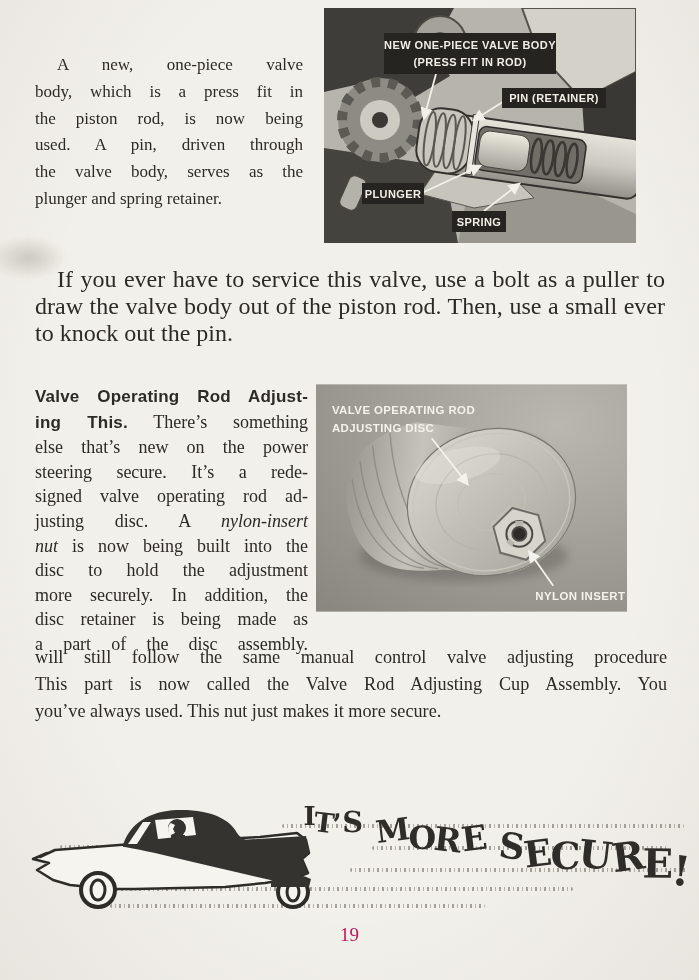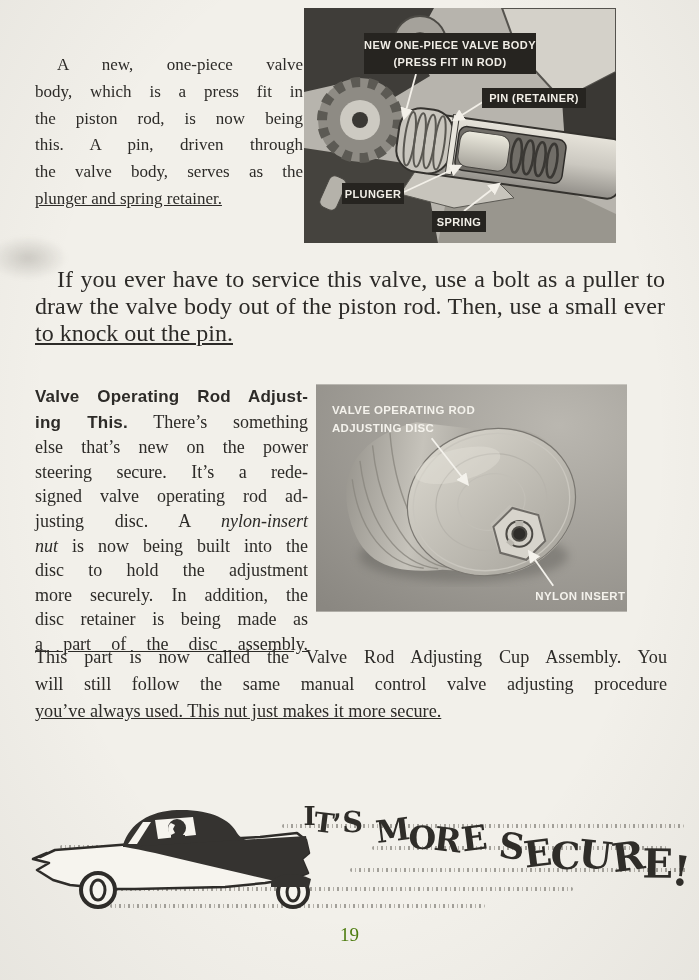--- a/index.html
+++ b/index.html
@@ -11,29 +11,29 @@
        background:radial-gradient(ellipse at center, rgba(120,116,108,.30), rgba(120,116,108,0) 70%);
        filter:blur(2px);}
 
   
   .para{position:absolute;}
   .p-intro{left:35px;top:52px;width:268px;font-size:17px;line-height:26.8px;}
   .p-service{left:35px;top:266px;width:630px;font-size:24px;line-height:27px;}
   .p-disc{left:35px;top:384px;width:273px;font-size:18px;line-height:24.6px;}
   .p-close{left:35px;top:644px;width:632px;font-size:18.2px;line-height:27px;}
   .tline{display:block;text-align:justify;text-align-last:justify;}
-  .tline.last{text-align-last:left;text-decoration:underline;}
+  .tline.last{text-align-last:left;}
   .justify-all .tline.last{text-align-last:justify;}
   .indent-first .tline:first-child{text-indent:22px;}
   .seg-b{font-family:"Liberation Sans",sans-serif;font-weight:700;font-size:17px;letter-spacing:.2px;}
   .seg-i{font-style:italic;}
 
   
   .fig{position:absolute;}
-  .fig-valve{left:304px;top:8px;width:312px;height:235px;}
+  .fig-valve{left:324px;top:8px;width:312px;height:235px;}
   .fig-disc{left:316px;top:384px;width:311px;height:228px;}
   .fig svg{display:block;width:100%;height:100%;}
   .figlabel{font-family:"Liberation Sans",sans-serif;font-weight:700;font-size:11px;
             fill:#f1eee7;letter-spacing:.4px;}
   .figlabel-w{font-family:"Liberation Sans",sans-serif;font-weight:700;font-size:11.5px;
             fill:#f4f2ec;letter-spacing:.4px;}
 
   
   .speed{position:absolute;height:4px;opacity:.7;border-radius:2px;
      background-image:repeating-linear-gradient(90deg,#807d76 0 2px,transparent 2px 5px,#9a968e 5px 6px,transparent 6px 9px);}
@@ -43,33 +43,33 @@
   .sl4{left:103px;top:887px;width:470px;}
   .sl5{left:110px;top:904px;width:375px;}
   .sl6{left:55px;top:866px;width:150px;}
   .sl7{left:60px;top:845px;width:130px;}
   .car{position:absolute;left:25px;top:795px;width:310px;height:135px;}
   .slogan{position:absolute;left:305px;top:786px;width:390px;white-space:nowrap;
      font-family:"DejaVu Serif",serif;font-weight:700;color:#2f2d29;
      letter-spacing:-1px;transform:rotate(3deg);transform-origin:left top;}
   .slogan .sp{display:inline-block;width:14px;}
   .pagenum{position:absolute;left:0;right:0;top:924px;text-align:center;
-     font-size:19px;color:#4d7c0f;}
+     font-size:19px;color:#be185d;}
 </style>
 </head>
 <body>
 
 <div class="vignette"></div>
 <div class="smudge"></div>
 
 <div class="para p-intro indent-first">
     <div class="tline"><span>A new, one-piece valve</span></div>
     <div class="tline"><span>body, which is a press fit in</span></div>
     <div class="tline"><span>the piston rod, is now being</span></div>
-    <div class="tline"><span>this. A pin, driven through</span></div>
+    <div class="tline"><span>used. A pin, driven through</span></div>
     <div class="tline"><span>the valve body, serves as the</span></div>
     <div class="tline last"><span>plunger and spring retainer.</span></div>
   </div>
 
 <div class="fig fig-valve">
   <svg viewBox="0 0 312 235">
     <defs>
       <linearGradient id="rodG" x1="0" y1="0" x2="0" y2="1">
         <stop offset="0" stop-color="#e6e3da"></stop>
           <stop offset=".5" stop-color="#cbc8c0"></stop>
@@ -215,22 +215,22 @@
       <path d="M116,54 L152,100" marker-end="url(#arw2)"></path>
       <path d="M238,202 L214,168" marker-end="url(#arw2)"></path>
     </g>
     <text class="figlabel-w" x="16" y="30">VALVE OPERATING ROD</text>
     <text class="figlabel-w" x="16" y="48">ADJUSTING DISC</text>
     <text class="figlabel-w" x="220" y="216">NYLON INSERT</text>
   </svg>
 </div>
 
 <div class="para p-close">
+    <div class="tline"><span>will still follow the same manual control valve adjusting procedure</span></div>
     <div class="tline"><span>This part is now called the Valve Rod Adjusting Cup Assembly. You</span></div>
-    <div class="tline"><span>will still follow the same manual control valve adjusting procedure</span></div>
     <div class="tline last"><span>you’ve always used. This nut just makes it more secure.</span></div>
   </div>
 
 <div class="speed sl1"></div>
 <div class="speed sl2"></div>
 <div class="speed sl3"></div>
 <div class="speed sl4"></div>
 <div class="speed sl5"></div>
 <div class="speed sl6"></div>
 <div class="speed sl7"></div>

